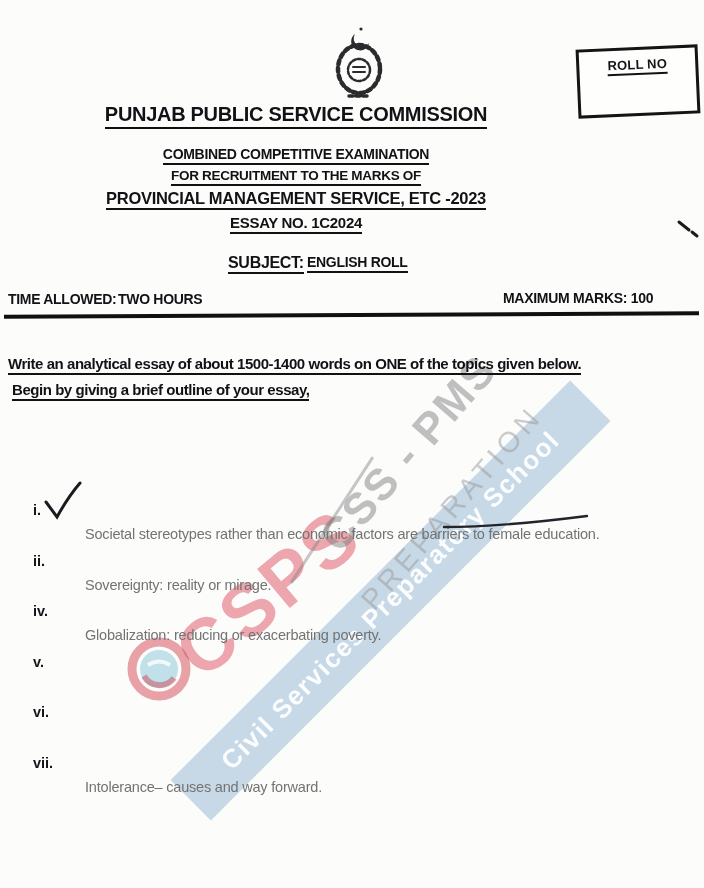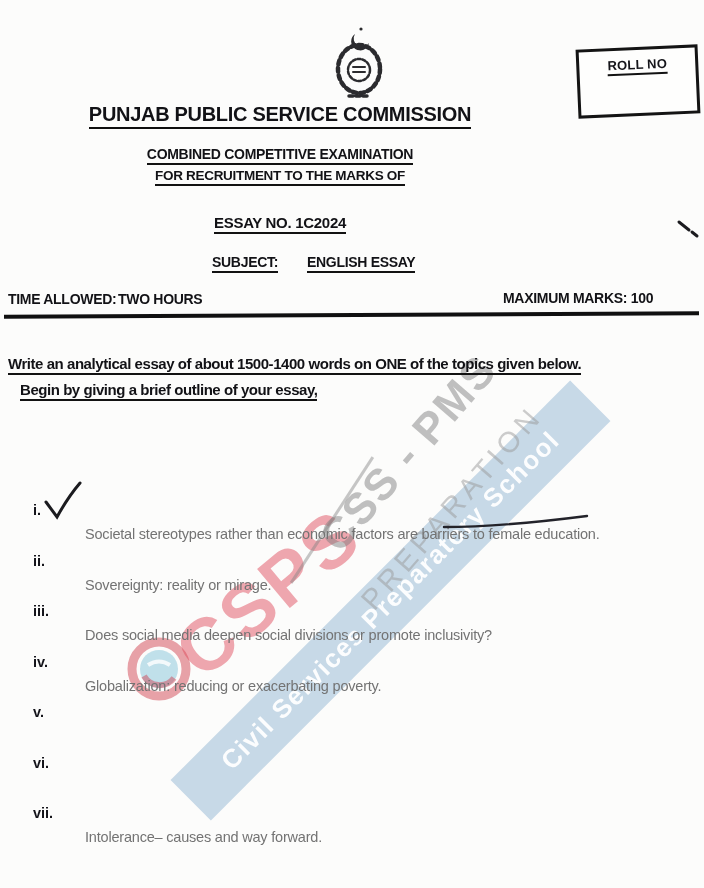--- a/index.html
+++ b/index.html
@@ -2,21 +2,21 @@
 <html><head>
 <meta charset="utf-8">
 <style>
   html,body{margin:0;padding:0;background:#e8e8e8;}
   .page{
     position:relative;width:704px;height:888px;margin:0 auto;
     background:#fcfcfb;overflow:hidden;
     font-family:"Liberation Sans",sans-serif;color:#15151a;
   }
   .abs{position:absolute;}
-  .center-row{position:absolute;left:0;width:560px;text-align:center;}
+  .center-row{position:absolute;left:16px;width:560px;text-align:center;}
   .u{border-bottom:2.2px solid #121212;padding-bottom:1px;}
   .u-thick{border-bottom:2.6px solid #0e0e0e;padding-bottom:2px;}
   .hdr{font-weight:bold;color:#121216;letter-spacing:-0.3px;white-space:nowrap;}
 
   
   .wm{position:absolute;z-index:1;pointer-events:none;white-space:nowrap;}
   .wm-ribbon{
     left:108px;top:572px;width:565px;height:57px;
     background:rgba(146,182,212,0.50);
     transform:rotate(-45deg);transform-origin:center;
@@ -52,28 +52,28 @@
     left:577px;top:47px;width:116px;height:63px;
     border:3px solid #141414;transform:rotate(-2.5deg);
     display:flex;justify-content:center;align-items:flex-start;background:rgba(255,255,255,0.6);
   }
   .rollbox span{margin-top:7px;font-size:13px;font-weight:bold;border-bottom:2px solid #121212;padding-bottom:1px;letter-spacing:0.2px;}
   .title{top:103px;font-size:20px;}
   .sub1{top:146px;font-size:14px;}
   .sub2{top:168px;font-size:13.5px;}
   .sub3{top:189px;font-size:16.5px;}
   .case{top:214px;font-size:15px;}
-  .subject-label{left:212px;top:254px;font-size:14px;}
+  .subject-label{left:228px;top:254px;font-size:16px;}
   .subject-value{left:307px;top:254px;font-size:14px;}
   .time-label{left:8px;top:291px;font-size:14px;}
   .time-value{left:118px;top:291px;font-size:14px;}
   .marks{left:503px;top:290px;font-size:14px;text-align:center;}
   .rule{left:4px;top:313px;width:695px;height:4px;background:#101010;transform:rotate(-0.3deg);}
   .instr1{left:8px;top:355px;font-size:15px;letter-spacing:-0.45px;}
-  .instr2{left:20px;top:381px;font-size:15px;letter-spacing:-0.45px;}
+  .instr2{left:12px;top:381px;font-size:15px;letter-spacing:-0.45px;}
 
   .topics{left:33px;top:502px;width:650px;}
   .topic-row{display:flex;height:50.5px;align-items:flex-start;}
   .topic-numeral{width:52px;flex:0 0 52px;font-size:14.5px;font-weight:600;color:#14141a;}
   .topic-text{font-size:14.5px;letter-spacing:-0.2px;color:#737373;white-space:nowrap;margin-top:24px;}
 
   .pen{position:absolute;inset:0;z-index:3;pointer-events:none;}
 </style>
 </head>
 <body>
@@ -113,29 +113,32 @@
 
     <div class="center-row title hdr">
       <span class="u-thick">PUNJAB PUBLIC SERVICE COMMISSION</span>
     </div>
     <div class="center-row sub1 hdr">
       <span class="u">COMBINED COMPETITIVE EXAMINATION</span>
     </div>
     <div class="center-row sub2 hdr">
       <span class="u">FOR RECRUITMENT TO THE MARKS OF</span>
     </div>
+    <div class="center-row sub3 hdr">
+      <span class="u">PROVINCIAL MANAGEMENT SERVICE, ETC -2023</span>
+    </div>
     <div class="center-row case hdr">
       <span class="u">ESSAY NO. 1C2024</span>
     </div>
 
     <div class="abs subject-label hdr">
       <span class="u">SUBJECT:</span>
     </div>
     <div class="abs subject-value hdr">
-      <span class="u">ENGLISH ESSAY</span>
+      <span class="u">ENGLISH ROLL</span>
     </div>
 
     <div class="abs time-label hdr">TIME ALLOWED:</div>
     <div class="abs time-value hdr">TWO HOURS</div>
     <div class="abs marks hdr">MAXIMUM MARKS: 100</div>
 
     <div class="abs rule"></div>
 
     <div class="abs instr1 hdr">
       <span class="u">Write an analytical essay of about 1500-1400 words on  ONE of the topics given below.</span>
@@ -146,24 +149,20 @@
 
     <div class="abs topics">
 
     <div class="topic-row">
         <span class="topic-numeral">i.</span>
         <span class="topic-text">Societal stereotypes rather than economic factors are barriers to female education.</span>
       </div>
         <div class="topic-row">
         <span class="topic-numeral">ii.</span>
         <span class="topic-text">Sovereignty: reality or mirage.</span>
-      </div>
-        <div class="topic-row">
-        <span class="topic-numeral">iii.</span>
-        <span class="topic-text">Does social media deepen social divisions or promote inclusivity?</span>
       </div>
         <div class="topic-row">
         <span class="topic-numeral">iv.</span>
         <span class="topic-text">Globalization: reducing or exacerbating poverty.</span>
       </div>
         <div class="topic-row">
         <span class="topic-numeral">v.</span>
       </div>
         <div class="topic-row">
         <span class="topic-numeral">vi.</span>

